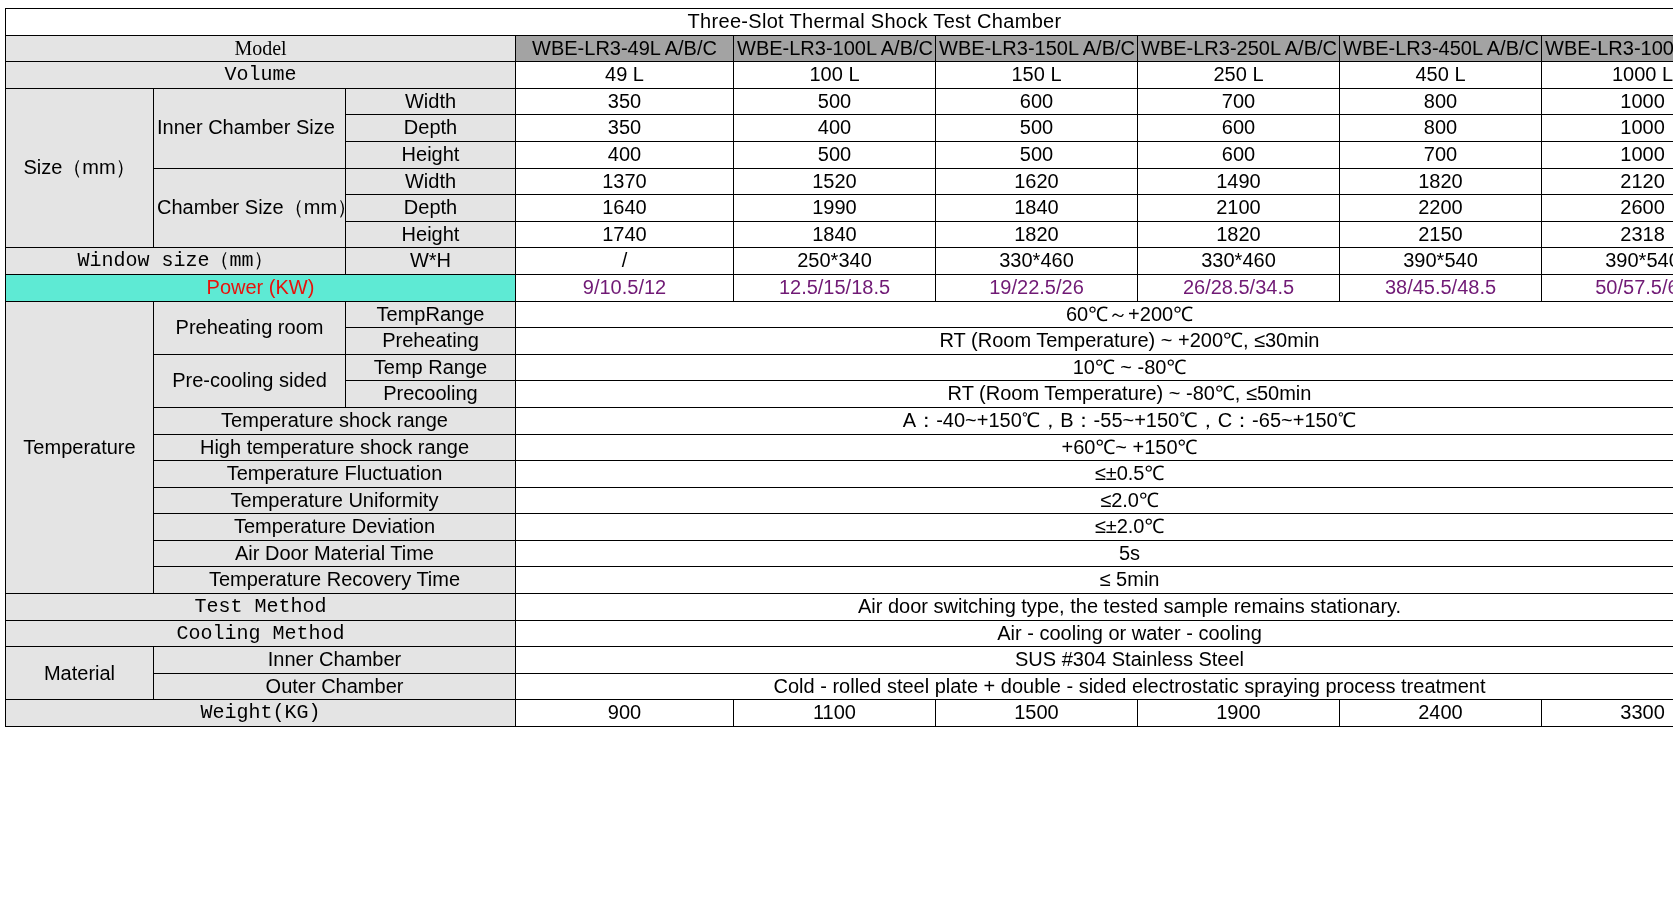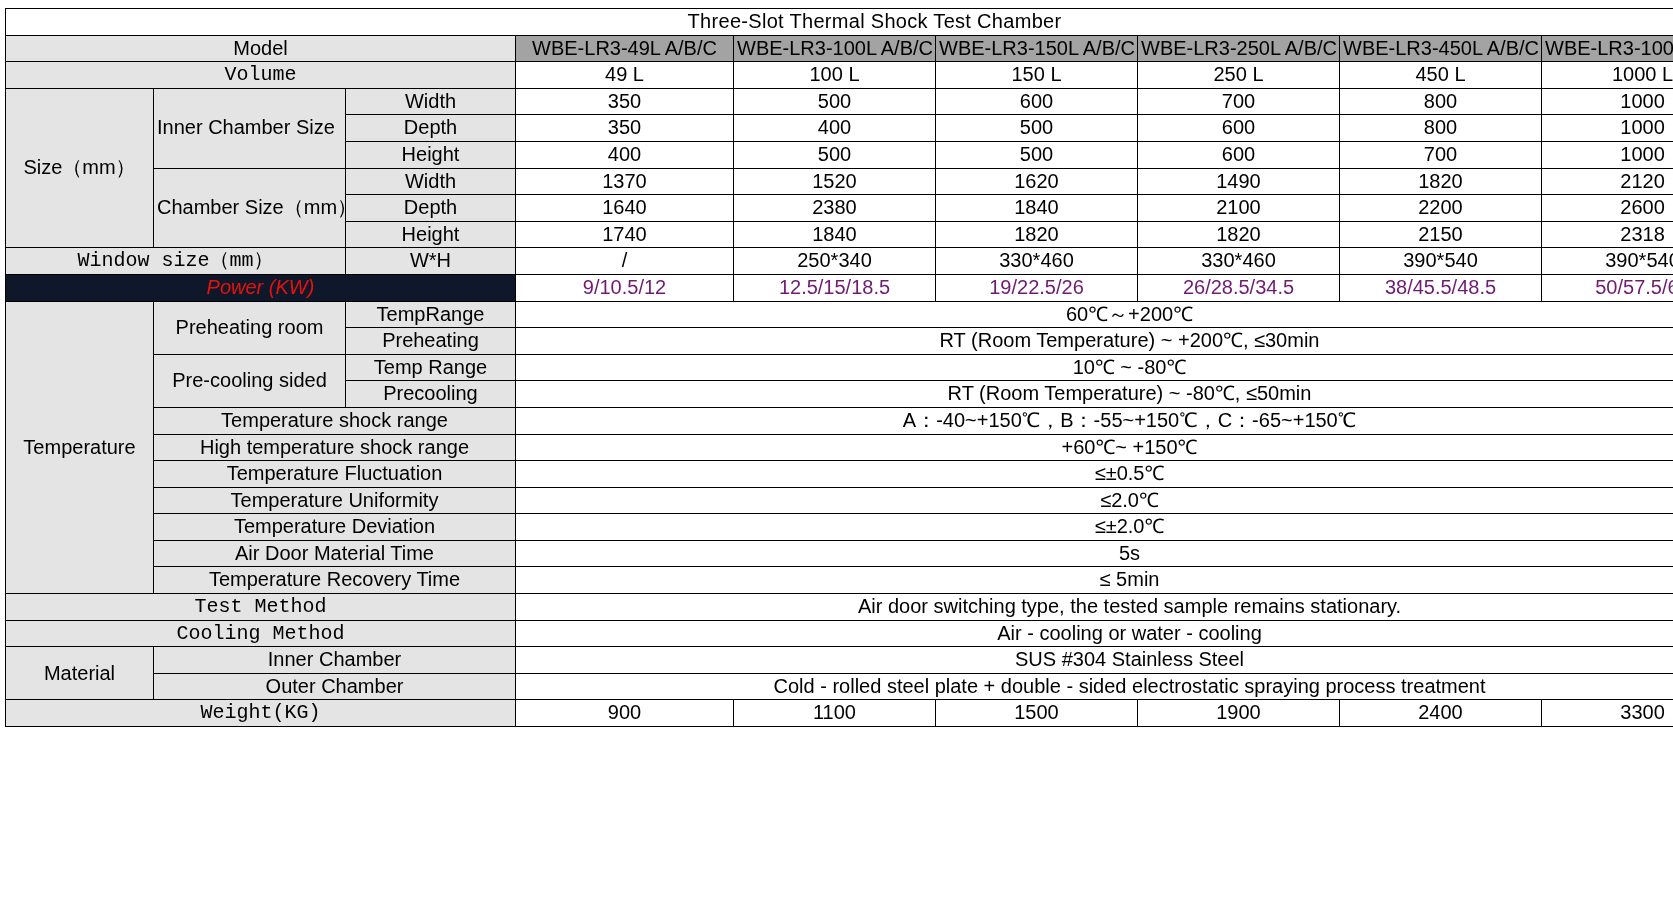--- a/index.html
+++ b/index.html
@@ -41,20 +41,21 @@
     font-weight: bold;
     text-align: center;
     padding: 10px 4px 12px 4px;
     background: #ffffff;
     letter-spacing: 0.3px;
   }
   .hdr-model {
     background: #e4e4e4;
     font-weight: bold;
     font-size: 21px;
+    font-family: Liberation Serif, serif;
   }
   .model-col {
     font-weight: bold;
     font-size: 20px;
     background: #a3a3a3;
     white-space: normal;
     line-height: 1.22;
   }
   .rowlabel {
     background: #e4e4e4;
@@ -65,25 +66,24 @@
   }
   .rowlabel-b {
     background: #e4e4e4;
     font-weight: bold;
     font-size: 21px;
     white-space: normal;
     line-height: 1.2;
     font-family: Liberation Mono, monospace;
   }
   .power-label {
-    background: #0f172a;
+    background: #5eead4;
     font-weight: bold;
     color: #e8120b;
     font-size: 21px;
-    font-style: italic;
   }
   .power-val {
     color: #701a75;
     font-size: 20px;
   }
   .wide {
     font-size: 20px;
   }
   .sub {
     background: #e4e4e4;
@@ -178,21 +178,21 @@
     <td class="val">1370</td>
     <td class="val">1520</td>
     <td class="val">1620</td>
     <td class="val">1490</td>
     <td class="val">1820</td>
     <td class="val">2120</td>
   </tr>
   <tr>
     <td class="sub">Depth</td>
     <td class="val">1640</td>
-    <td class="val">2380</td>
+    <td class="val">1990</td>
     <td class="val">1840</td>
     <td class="val">2100</td>
     <td class="val">2200</td>
     <td class="val">2600</td>
   </tr>
   <tr>
     <td class="sub">Height</td>
     <td class="val">1740</td>
     <td class="val">1840</td>
     <td class="val">1820</td>

